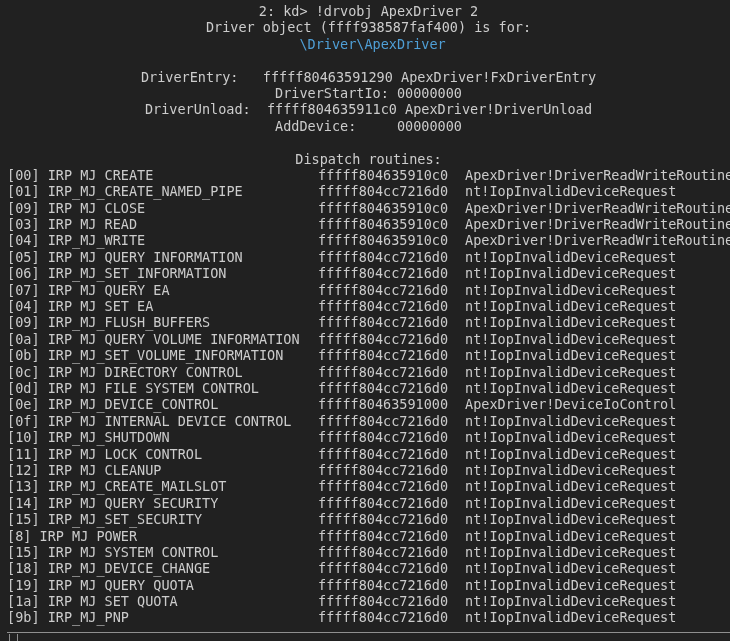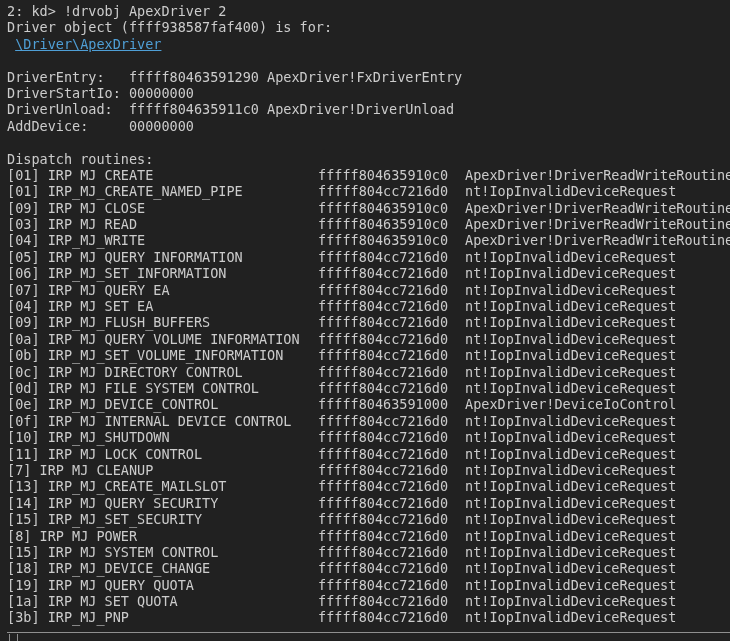--- a/index.html
+++ b/index.html
@@ -23,24 +23,24 @@
     line-height: 16.4px;
   }
   .output {
     position: absolute;
     top: 3px; left: 7px; right: 0;
   }
   .line {
     white-space: pre;
     height: 16.4px;
     overflow: hidden;
+    text-align: center;
   }
   .link {
     color: var(--color-link);
-    text-decoration: underline;
     cursor: pointer;
   }
   .drow {
     display: flex;
     white-space: pre;
     height: 16.4px;
     overflow: hidden;
   }
   .drow .col-label { width: 311px; flex: none; }
   .drow .col-addr  { width: 147px; flex: none; }
@@ -81,21 +81,21 @@
   <div class="line">DriverStartIo: 00000000</div>
   <div class="line">DriverUnload:  fffff804635911c0 ApexDriver!DriverUnload</div>
   <div class="line">AddDevice:     00000000</div>
 
   <div class="line"></div>
 
   <div class="line">Dispatch routines:</div>
 
   <div id="dispatch-rows">
   <div class="drow">
-    <span class="col-label">[01] IRP_MJ_CREATE</span>
+    <span class="col-label">[00] IRP_MJ_CREATE</span>
     <span class="col-addr">fffff804635910c0</span>
     <span class="col-sym">ApexDriver!DriverReadWriteRoutine</span>
   </div>
 
   <div class="drow">
     <span class="col-label">[01] IRP_MJ_CREATE_NAMED_PIPE</span>
     <span class="col-addr">fffff804cc7216d0</span>
     <span class="col-sym">nt!IopInvalidDeviceRequest</span>
   </div>
 
@@ -189,21 +189,21 @@
     <span class="col-sym">nt!IopInvalidDeviceRequest</span>
   </div>
 
   <div class="drow">
     <span class="col-label">[11] IRP_MJ_LOCK_CONTROL</span>
     <span class="col-addr">fffff804cc7216d0</span>
     <span class="col-sym">nt!IopInvalidDeviceRequest</span>
   </div>
 
   <div class="drow">
-    <span class="col-label">[7] IRP_MJ_CLEANUP</span>
+    <span class="col-label">[12] IRP_MJ_CLEANUP</span>
     <span class="col-addr">fffff804cc7216d0</span>
     <span class="col-sym">nt!IopInvalidDeviceRequest</span>
   </div>
 
   <div class="drow">
     <span class="col-label">[13] IRP_MJ_CREATE_MAILSLOT</span>
     <span class="col-addr">fffff804cc7216d0</span>
     <span class="col-sym">nt!IopInvalidDeviceRequest</span>
   </div>
 
@@ -243,21 +243,21 @@
     <span class="col-sym">nt!IopInvalidDeviceRequest</span>
   </div>
 
   <div class="drow">
     <span class="col-label">[1a] IRP_MJ_SET_QUOTA</span>
     <span class="col-addr">fffff804cc7216d0</span>
     <span class="col-sym">nt!IopInvalidDeviceRequest</span>
   </div>
 
   <div class="drow">
-    <span class="col-label">[3b] IRP_MJ_PNP</span>
+    <span class="col-label">[9b] IRP_MJ_PNP</span>
     <span class="col-addr">fffff804cc7216d0</span>
     <span class="col-sym">nt!IopInvalidDeviceRequest</span>
   </div>
 </div>
 </div>
 
 <div class="input-strip">
   <div class="input-field-border"></div>
   <div class="prompt-box-partial"></div>
 </div>

